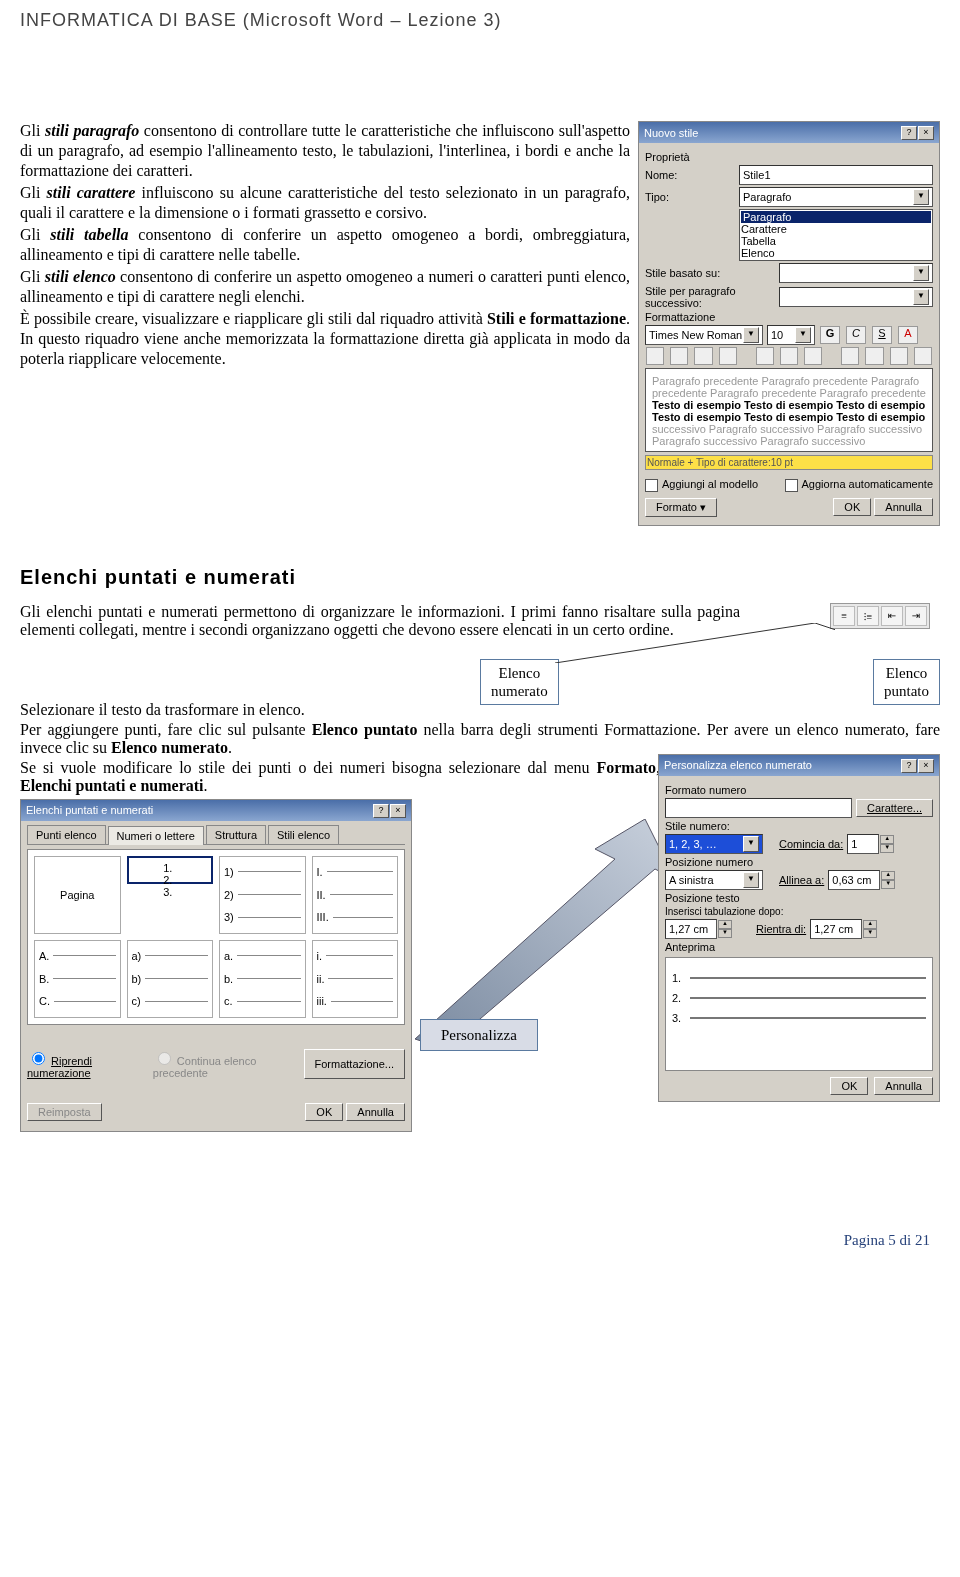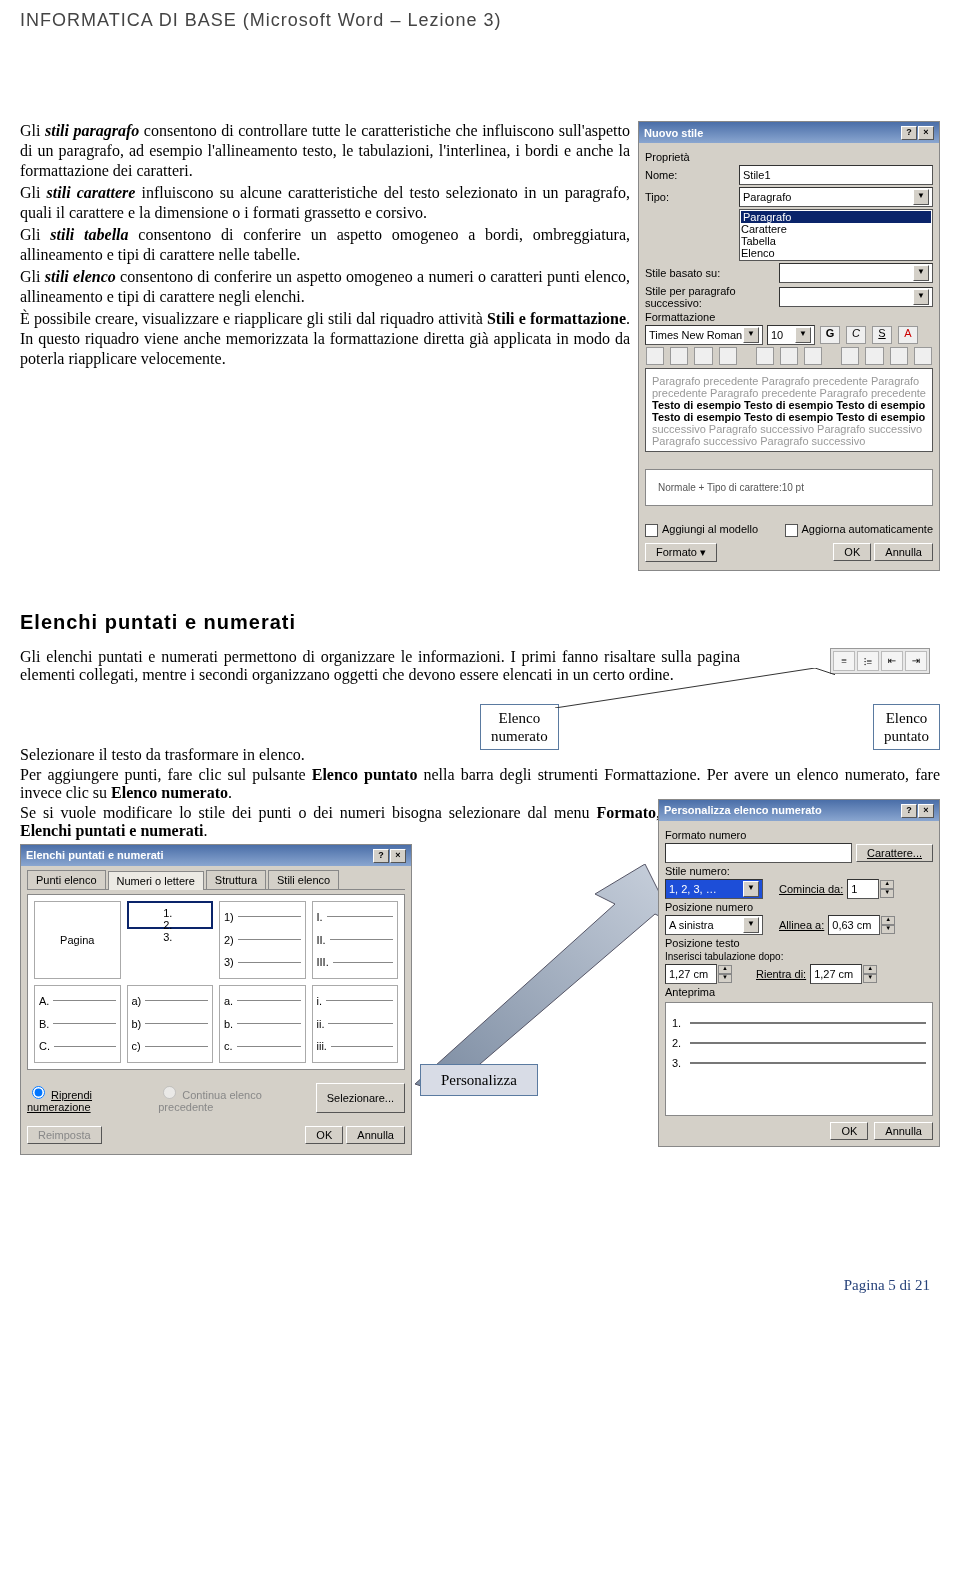--- a/index.html
+++ b/index.html
@@ -5,21 +5,21 @@
 body{margin:0;font-family:"Times New Roman",serif;font-size:16px;color:#000;background:#fff;width:960px}
 .page{padding:0 20px 40px 20px;position:relative}
 .header{font-family:Verdana,Arial,sans-serif;font-size:18px;letter-spacing:1px;color:#444;padding:10px 0 90px 0}
 .two-col{display:flex;gap:8px}
 .left-col{flex:1;text-align:justify}
 .left-col p{margin:0 0 2px 0;line-height:1.25}
 .b{font-weight:bold}
 .bi{font-weight:bold;font-style:italic}
 .i{font-style:italic}
 .dlg{background:#d4d0c8;border:1px solid #888;font-family:Tahoma,Arial,sans-serif;font-size:11px;color:#000}
-.dlg .tbar{background:linear-gradient(#4a6ea8,#8aa6d0);color:#fff;padding:3px 5px;font-weight:bold;display:flex;justify-content:space-between;align-items:center}
+.dlg .tbar{background:linear-gradient(#4a6ea8,#8aa6d0);color:#fff;padding:3px 5px;font-weight:normal;display:flex;justify-content:space-between;align-items:center}
 .dlg .tbar .wbtns span{display:inline-block;width:14px;height:12px;background:#d4d0c8;border:1px solid #fff;border-right-color:#555;border-bottom-color:#555;text-align:center;line-height:10px;font-size:9px;color:#000;margin-left:1px}
 .dlg .body{padding:6px}
 .dlg label,.dlg .lbl{display:block;margin:2px 0 1px 0}
 .dlg .row{display:flex;align-items:center;gap:4px;margin:2px 0}
 .dlg input[type=text],.dlg .txt{background:#fff;border:1px solid #555;border-top-color:#333;border-left-color:#333;padding:1px 3px;font-size:11px;height:16px;box-sizing:content-box}
 .dlg .sel{background:#fff;border:1px solid #555;border-top-color:#333;border-left-color:#333;padding:1px 3px;font-size:11px;height:16px;display:flex;justify-content:space-between;align-items:center;box-sizing:content-box}
 .dlg .sel .dd{width:14px;height:14px;background:#d4d0c8;border:1px solid #fff;border-right-color:#555;border-bottom-color:#555;text-align:center;font-size:8px;line-height:12px}
 .dlg .btn{background:#d4d0c8;border:1px solid #fff;border-right-color:#555;border-bottom-color:#555;padding:2px 10px;font-size:11px}
 .dlg .btn-row{display:flex;justify-content:flex-end;gap:6px;margin-top:6px}
 .dlg .hl{background:#0a246a;color:#fff;padding:0 2px}
@@ -30,24 +30,24 @@
 .toolbar-strip .ic{width:20px;height:18px;border:1px solid #bbb;background:#f4f4f4;display:flex;align-items:center;justify-content:center;font-size:10px}
 .list-dlg-body{padding:4px 6px 8px 6px}
 .tabs{display:flex;border-bottom:1px solid #888;margin-bottom:4px}
 .tabs .tab{background:#d4d0c8;border:1px solid #888;border-bottom:none;padding:3px 8px;margin-right:2px;font-size:11px}
 .tabs .tab.act{background:#eceae4;position:relative;top:1px}
 .grid8{display:grid;grid-template-columns:repeat(4,1fr);grid-template-rows:repeat(2,78px);gap:6px;background:#fff;padding:6px;border:1px solid #888}
 .grid8 .cell{border:1px solid #aaa;padding:4px;font-size:11px;display:flex;flex-direction:column;justify-content:space-around}
 .grid8 .cell .ln{display:flex;align-items:center;gap:4px}
 .grid8 .cell .ln .bar{flex:1;height:1px;background:#888}
 .grid8 .cell.sel{border:2px solid #0a246a}
-.radio-row{display:flex;gap:16px;margin:13px 0;font-size:11px}
+.radio-row{display:flex;gap:16px;margin:24px 0;font-size:11px}
 svg.big-arrow{position:absolute}
 .preview-box{background:#fff;border:1px solid #555;height:70px;margin:3px 0;padding:6px;font-size:11px;color:#999;overflow:hidden}
-.desc-line{background:#ffffff;border:1px solid #888;padding:12px;font-size:10px;color:#555;margin:17px 0}
+.desc-line{background:#fde047;border:1px solid #888;padding:1px;font-size:10px;color:#555;margin:3px 0}
 .footer{position:absolute;right:30px;bottom:10px;color:#27427a;font-size:15px}
 .cb{display:inline-block;width:11px;height:11px;border:1px solid #555;background:#fff;margin-right:4px;vertical-align:middle}
 .spin{display:inline-flex;align-items:center}
 .spin .sbtns{display:flex;flex-direction:column;margin-left:1px}
 .spin .sbtns span{width:12px;height:7px;background:#d4d0c8;border:1px solid #888;font-size:6px;line-height:5px;text-align:center}
 .under{text-decoration:underline}
 .sample-list{border:1px solid #888;background:#fff;padding:6px;margin-top:4px;height:100px}
 .sample-list .r{display:flex;align-items:center;gap:6px;margin:8px 0}
 .sample-list .r .n{width:12px}
 .sample-list .r .bar{flex:1;height:2px;background:#777}
@@ -292,21 +292,21 @@
               </div>
               <div class="ln">
                 <span>iii.</span>
                 <span class="bar"></span>
               </div>
             </div>
         </div>
         <div class="radio-row">
           <span><input type="radio" checked="" style=""> <span class="under">Riprendi numerazione</span></span>
           <span style="color:#888"><input type="radio" disabled="" style=""> <span>Continua elenco precedente</span></span>
-          <button class="btn" style="margin-left:auto">Selezionare...</button>
+          <button class="btn" style="margin-left:auto">Formattazione...</button>
         </div>
         <div class="row" style="justify-content:space-between;margin-top:6px">
           <button class="btn" style="color:#888">Reimposta</button>
           <span>
             <button class="btn">OK</button>
             <button class="btn">Annulla</button>
           </span>
         </div>
       </div>
     </div>

